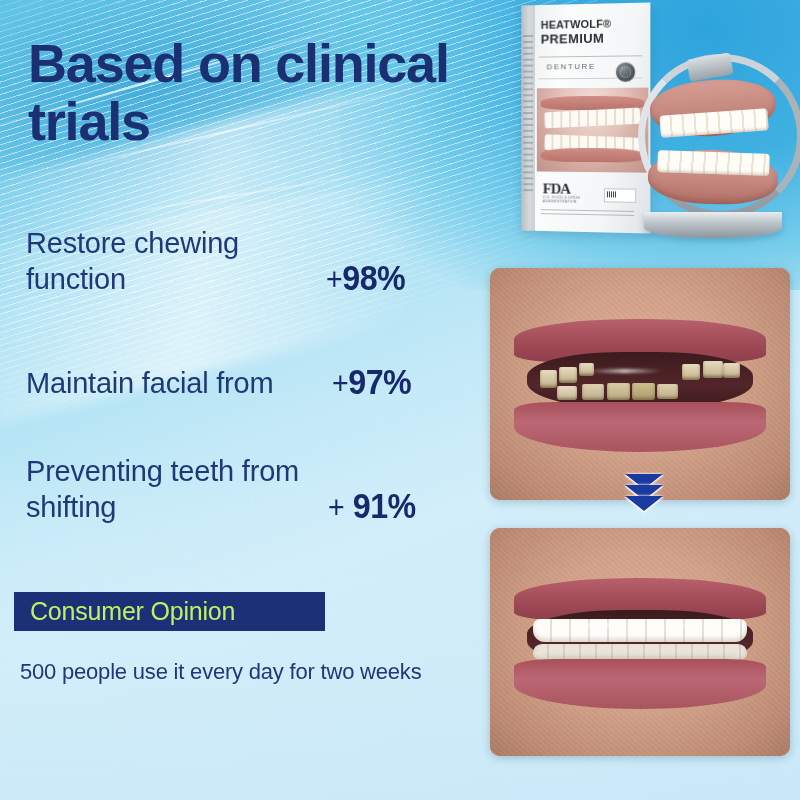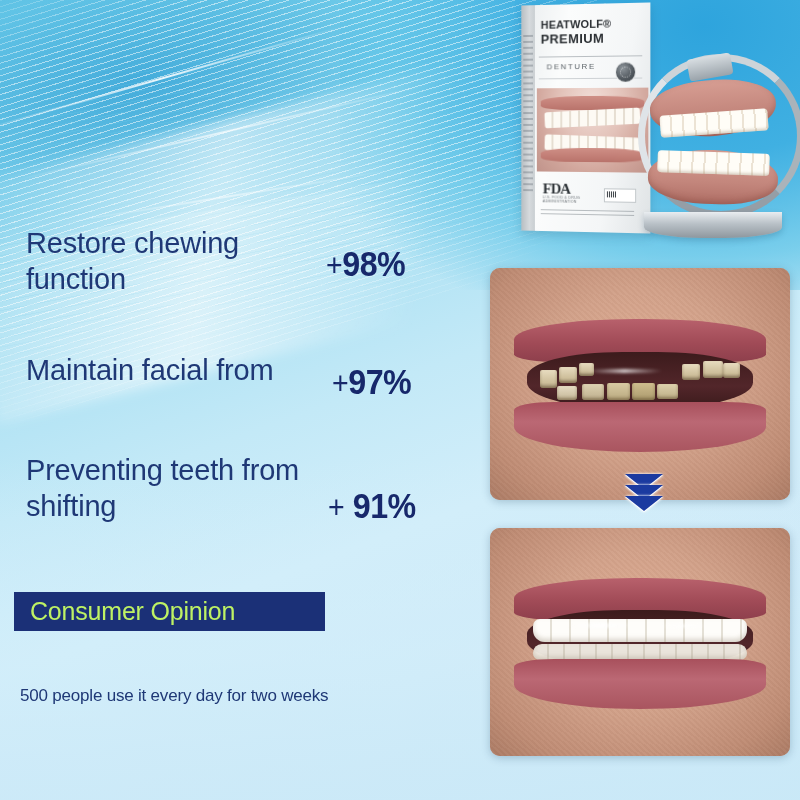--- a/index.html
+++ b/index.html
@@ -104,21 +104,21 @@
     line-height: 1.08;
     letter-spacing: -1.2px;
   }
 
   
   .benefit {
     position: absolute;
     left: 26px;
     width: 440px;
     display: flex;
-    align-items: center;
+    align-items: flex-end;
   }
   .benefit-text {
     color: #1f3876;
     font-size: 29px;
     line-height: 1.24;
     width: 290px;
     letter-spacing: -0.2px;
   }
   .benefit-pct {
     color: #17286b;
@@ -154,24 +154,23 @@
   .opinion-banner span {
     color: #bef264;
     font-size: 25px;
     letter-spacing: -0.2px;
   }
   .opinion-body {
     position: absolute;
     left: 20px; top: 658px;
     width: 430px;
     color: #1f3876;
-    font-size: 17px;
+    font-size: 22px;
     line-height: 1.3;
     letter-spacing: -0.2px;
-    margin-top: 27px;
   }
 
   
   .product {
     position: absolute;
     left: 518px; top: 0px;
     width: 282px; height: 252px;
   }
   .pkg {
     position: absolute;
@@ -482,20 +481,21 @@
     <div class="bg-topleft-wash"></div>
     <div class="waves"></div>
     <div class="waves2"></div>
     <div class="bg-white-sheen"></div>
     <div class="bg-bottom-wash"></div>
     <div class="streak" style="left:-30px; top:78px; width:380px; transform:rotate(-16deg);"></div>
     <div class="streak" style="left:10px; top:132px; width:420px; transform:rotate(-13deg); opacity:.7;"></div>
     <div class="streak" style="left:60px; top:196px; width:330px; transform:rotate(-9deg); opacity:.55;"></div>
   </div>
 
+  <div class="headline">Based on clinical trials</div>
 
   <div class="benefit" id="benefit-0">
     <div class="benefit-text">Restore chewing function</div>
     <div class="benefit-pct"><span class="plus">+</span><span>98%</span></div>
   </div>
 
   <div class="benefit" id="benefit-1">
     <div class="benefit-text">Maintain facial from</div>
     <div class="benefit-pct"><span class="plus">+</span><span>97%</span></div>
   </div>

